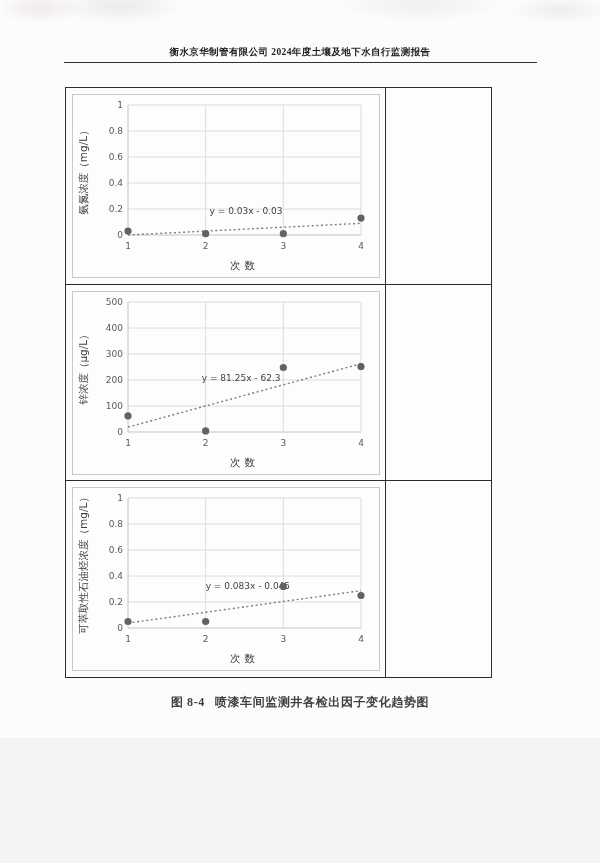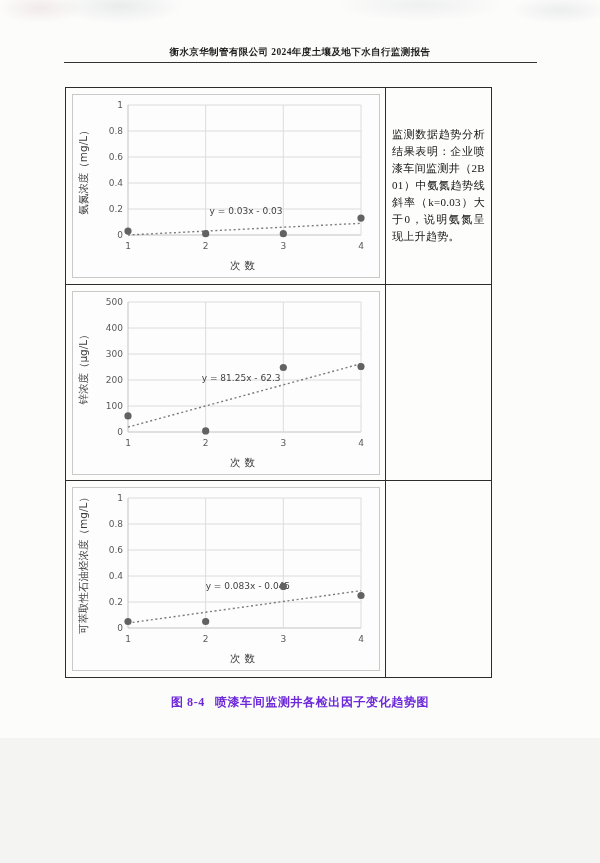--- a/index.html
+++ b/index.html
@@ -55,21 +55,21 @@
   svg.chart{
     width:306px;height:182px;display:block;
     border:1px solid #c9c9c9;background:#fdfdfd;
   }
   svg.chart .tick{font:9px "DejaVu Sans",sans-serif;fill:#595959;}
   svg.chart .atitle{font:10.5px "DejaVu Sans",sans-serif;fill:#3d3d3d;}
   svg.chart .xtitle{letter-spacing:4px;}
   svg.chart .eq{font:9px "DejaVu Sans",sans-serif;fill:#3f3f3f;}
   .figure-caption{
     position:absolute;top:694px;left:0;right:0;text-align:center;
-    font-size:12px;font-weight:bold;color:#6d28d9;letter-spacing:0.6px;
+    font-size:12px;font-weight:bold;color:#404040;letter-spacing:0.6px;
   }
   .caption-title{margin-left:10px;}
   .page-number{
     position:absolute;top:807px;left:0;right:0;text-align:center;
     font-size:14px;color:#c2c9cc;letter-spacing:1px;
     font-family:Liberation Sans, sans-serif;
   }
 </style>
 </head>
 <body>
@@ -106,23 +106,20 @@
             <text x="288" y="154" text-anchor="middle" class="tick">4</text>
             <text x="14" y="75" text-anchor="middle" class="atitle" transform="rotate(-90 14 75)">氨氮浓度（mg/L）</text>
             <text x="171.5" y="174" text-anchor="middle" class="atitle xtitle">次数</text>
             <line x1="55" y1="140" x2="288" y2="128.3" stroke="#7b7b7b" stroke-width="1.4" stroke-dasharray="2 2.6"></line>
             <text x="136.54999999999998" y="118.55" class="eq">y = 0.03x - 0.03</text>
             <circle cx="55" cy="136.1" r="3.6" fill="#626262"></circle>
             <circle cx="132.66666666666666" cy="138.7" r="3.6" fill="#626262"></circle>
             <circle cx="210.33333333333331" cy="138.7" r="3.6" fill="#626262"></circle>
             <circle cx="288" cy="123.1" r="3.6" fill="#626262"></circle>
           </svg>
-      </div>
-      <div class="note-cell">
-        <p class="note-text">监测数据趋势分析结果表明：企业喷漆车间监测井（2B01）中氨氮趋势线斜率（k=0.03）大于0，说明氨氮呈现上升趋势。</p>
       </div>
     </div>
 
     <div class="panel-row">
       <div class="chart-cell">
         <svg class="chart" viewBox="0 0 306 182">
             <line x1="55" y1="140" x2="288" y2="140" stroke="#c3c3c3" stroke-width="1"></line>
             <line x1="55" y1="114" x2="288" y2="114" stroke="#dcdcdc" stroke-width="1"></line>
             <line x1="55" y1="88" x2="288" y2="88" stroke="#dcdcdc" stroke-width="1"></line>
             <line x1="55" y1="62" x2="288" y2="62" stroke="#dcdcdc" stroke-width="1"></line>

